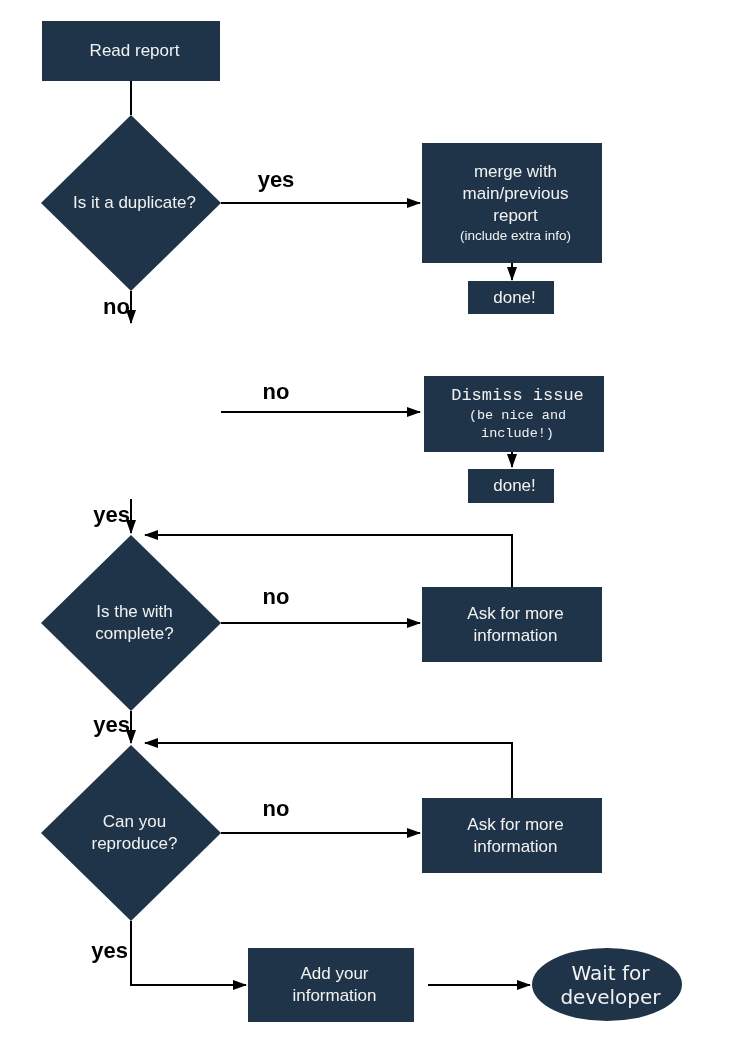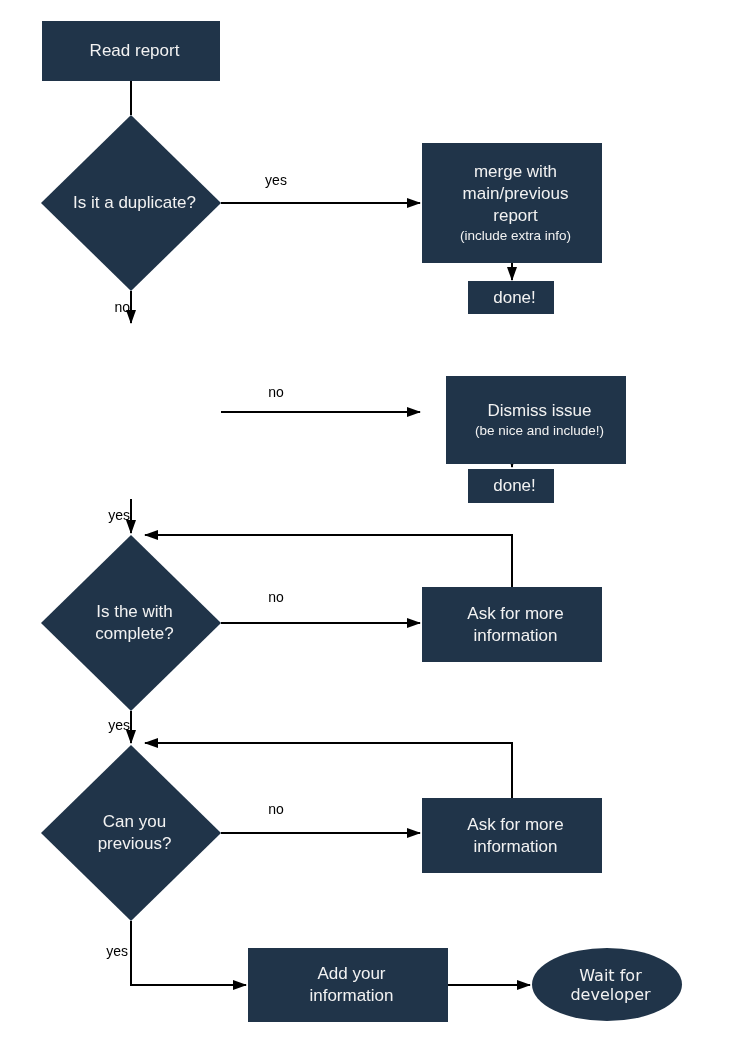--- a/index.html
+++ b/index.html
@@ -49,50 +49,50 @@
   }
   .rect-wide .label {
     width: 156px;
   }
   .ellipse {
     border-radius: 50%;
     font-family: "DejaVu Sans", sans-serif;
   }
   .ellipse .label {
     width: 120px;
-    font-size: 16px;
-    line-height: 19px;
+    font-size: 20px;
+    line-height: 24px;
   }
   .edge-label {
     position: absolute;
-    font-size: 14px;
-    font-weight: normal;
+    font-size: 22px;
+    font-weight: bold;
     color: #000000;
     line-height: 20px;
   }
   .edge-label.h {
     width: 44px;
     text-align: center;
   }
   .edge-label.v {
     text-align: right;
   }
   
   #n-read    { left: 42px;  top: 21px;  width: 178px; height: 60px; }
   #d-dup     { left: 41px;  top: 115px; width: 180px; height: 176px; }
   #n-merge   { left: 422px; top: 143px; width: 180px; height: 120px; }
   #n-done1   { left: 468px; top: 281px; width: 86px;  height: 33px; }
   #d-rel     { left: 41px;  top: 325px; width: 180px; height: 174px; }
-  #n-dismiss { left: 446px; top: 376px; width: 180px; height: 88px; }
+  #n-dismiss { left: 424px; top: 376px; width: 180px; height: 76px; font-family: Liberation Mono, monospace; }
   #n-done2   { left: 468px; top: 469px; width: 86px;  height: 34px; }
   #d-comp    { left: 41px;  top: 535px; width: 180px; height: 176px; }
   #n-ask1    { left: 422px; top: 587px; width: 180px; height: 75px; }
   #d-repro   { left: 41px;  top: 745px; width: 180px; height: 176px; }
   #n-ask2    { left: 422px; top: 798px; width: 180px; height: 75px; }
-  #n-add     { left: 248px; top: 948px; width: 200px; height: 74px; }
+  #n-add     { left: 248px; top: 948px; width: 166px; height: 74px; }
   #n-wait    { left: 532px; top: 948px; width: 150px; height: 73px; }
   
   #el-dup-yes    { left: 254px; top: 170px; }
   #el-dup-no     { left: 96px;  top: 297px; width: 34px; }
   #el-rel-no     { left: 254px; top: 382px; }
   #el-rel-yes    { left: 88px;  top: 505px; width: 42px; }
   #el-comp-no    { left: 254px; top: 587px; }
   #el-comp-yes   { left: 88px;  top: 715px; width: 42px; }
   #el-repro-no   { left: 254px; top: 799px; }
   #el-repro-yes  { left: 86px;  top: 941px; width: 42px; }
@@ -157,21 +157,21 @@
 
   <div class="node diamond" id="d-comp">
     <div class="label">Is the with complete?</div>
   </div>
 
   <div class="node rect-wide" id="n-ask1">
     <div class="label">Ask for more information</div>
   </div>
 
   <div class="node diamond" id="d-repro">
-    <div class="label">Can you previous?</div>
+    <div class="label">Can you reproduce?</div>
   </div>
 
   <div class="node rect-wide" id="n-ask2">
     <div class="label">Ask for more information</div>
   </div>
 
   <div class="node rect-wide" id="n-add">
     <div class="label" style="width:150px;">Add your information</div>
   </div>
 

